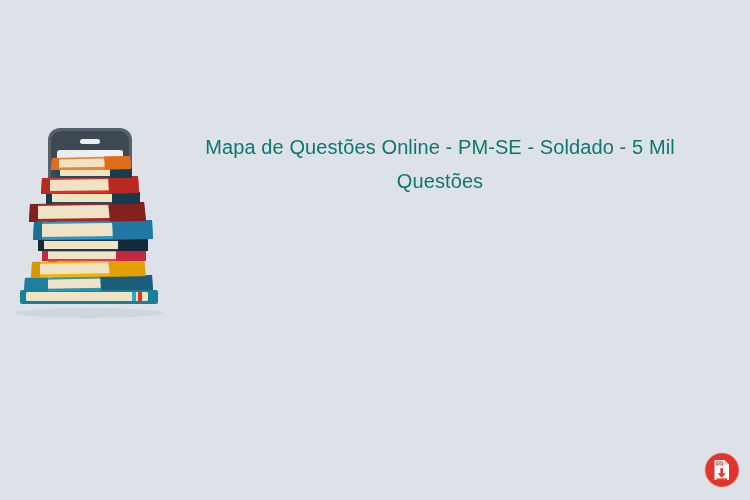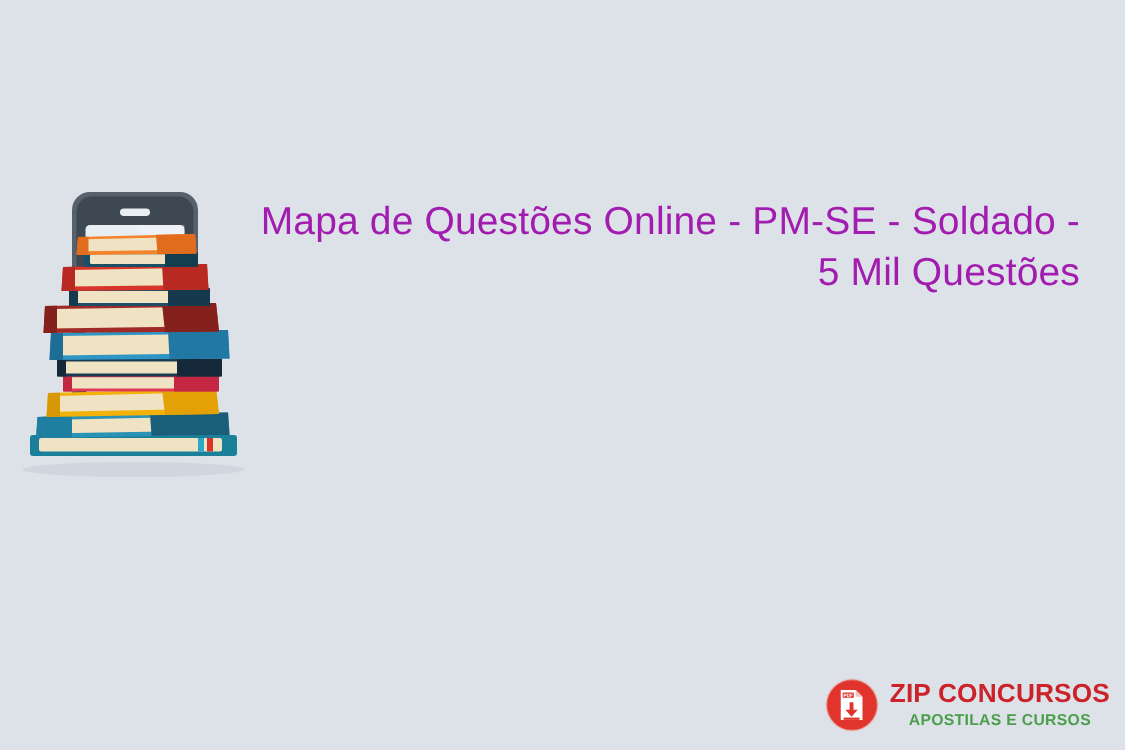--- a/index.html
+++ b/index.html
@@ -43,26 +43,25 @@
   .title-wrap {
     position: absolute;
     left: 160px;
     top: 20px;
     width: 560px;
     text-align: center;
   }
   .title {
     margin: 0;
     font-family: "Liberation Sans", sans-serif;
-    font-size: 26px;
+    font-size: 20px;
     font-weight: 400;
     line-height: 34px;
-    color: #a21caf;
+    color: #0f766e;
     letter-spacing: 0.1px;
-    text-align: right;
   }
 
   
   .brand {
     position: absolute;
     right: 10px;
     bottom: 8px;
     height: 44px;
     display: flex;
     align-items: center;
@@ -216,19 +215,15 @@
         <path d="M20.5 8 l4.5 4.5 h-4.5 z" fill="#f2c2bf"></path>
 
         <rect x="11.8" y="9.6" width="7.4" height="3.6" rx="0.6" fill="#e0342c"></rect>
         <text x="15.5" y="12.55" font-family="'Liberation Sans', sans-serif" font-size="3.1" font-weight="bold" fill="#ffffff" text-anchor="middle">PDF</text>
 
         <rect x="16.4" y="16.2" width="2.6" height="5.6" fill="#e0342c"></rect>
         <path d="M13.6 21.2 h8.2 l-4.1 4.6 z" fill="#e0342c"></path>
         <rect x="12.4" y="26.4" width="10.6" height="1.5" fill="#e0342c"></rect>
       </svg>
     </span>
-    <span class="brand-text">
-      <span class="brand-name">ZIP CONCURSOS</span>
-      <span class="brand-tagline">APOSTILAS E CURSOS</span>
-    </span>
   </div>
 
 </div>
 
 </body></html>

